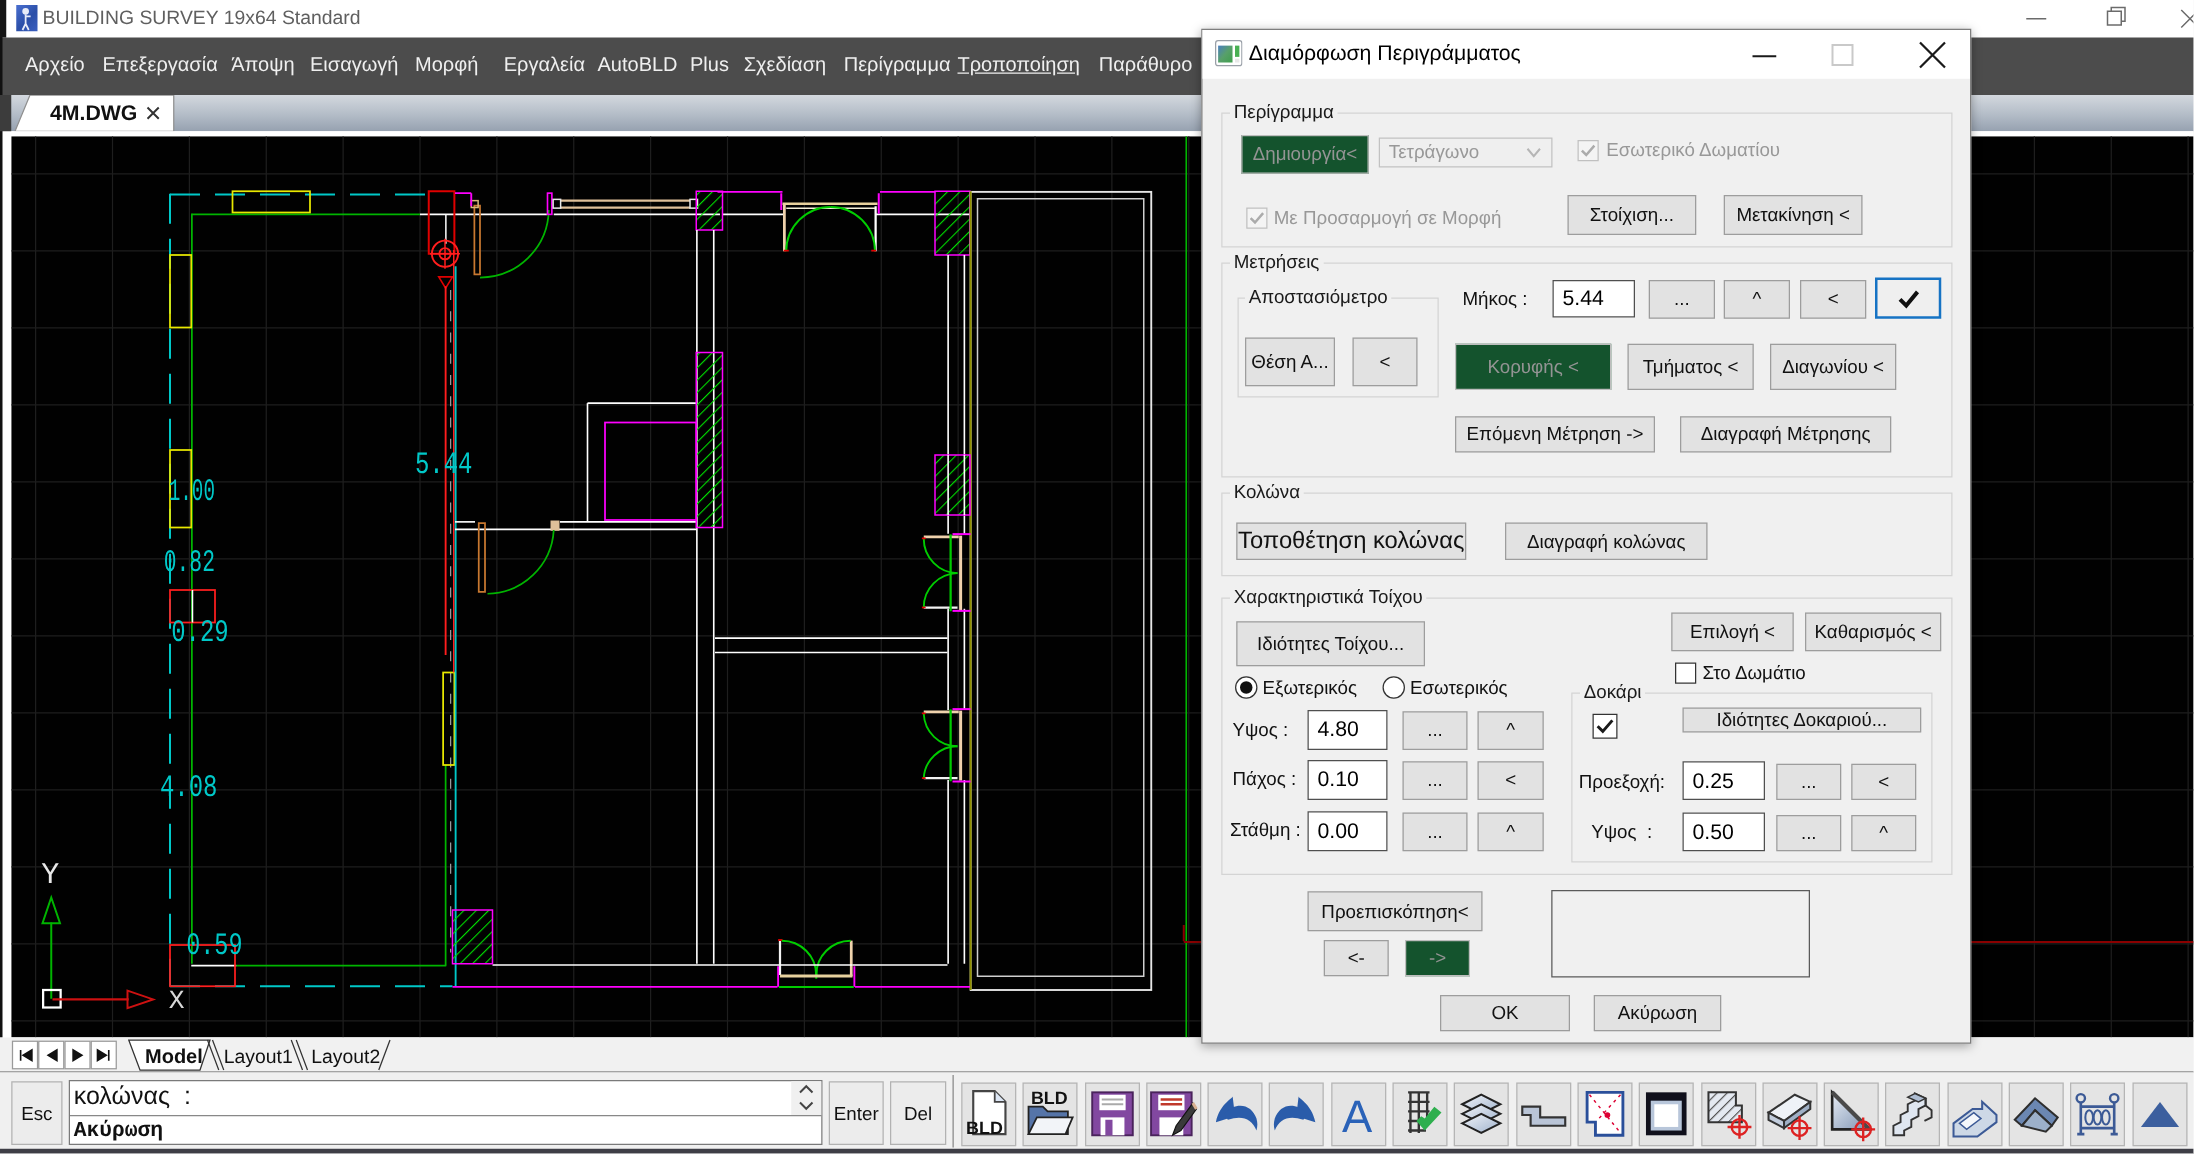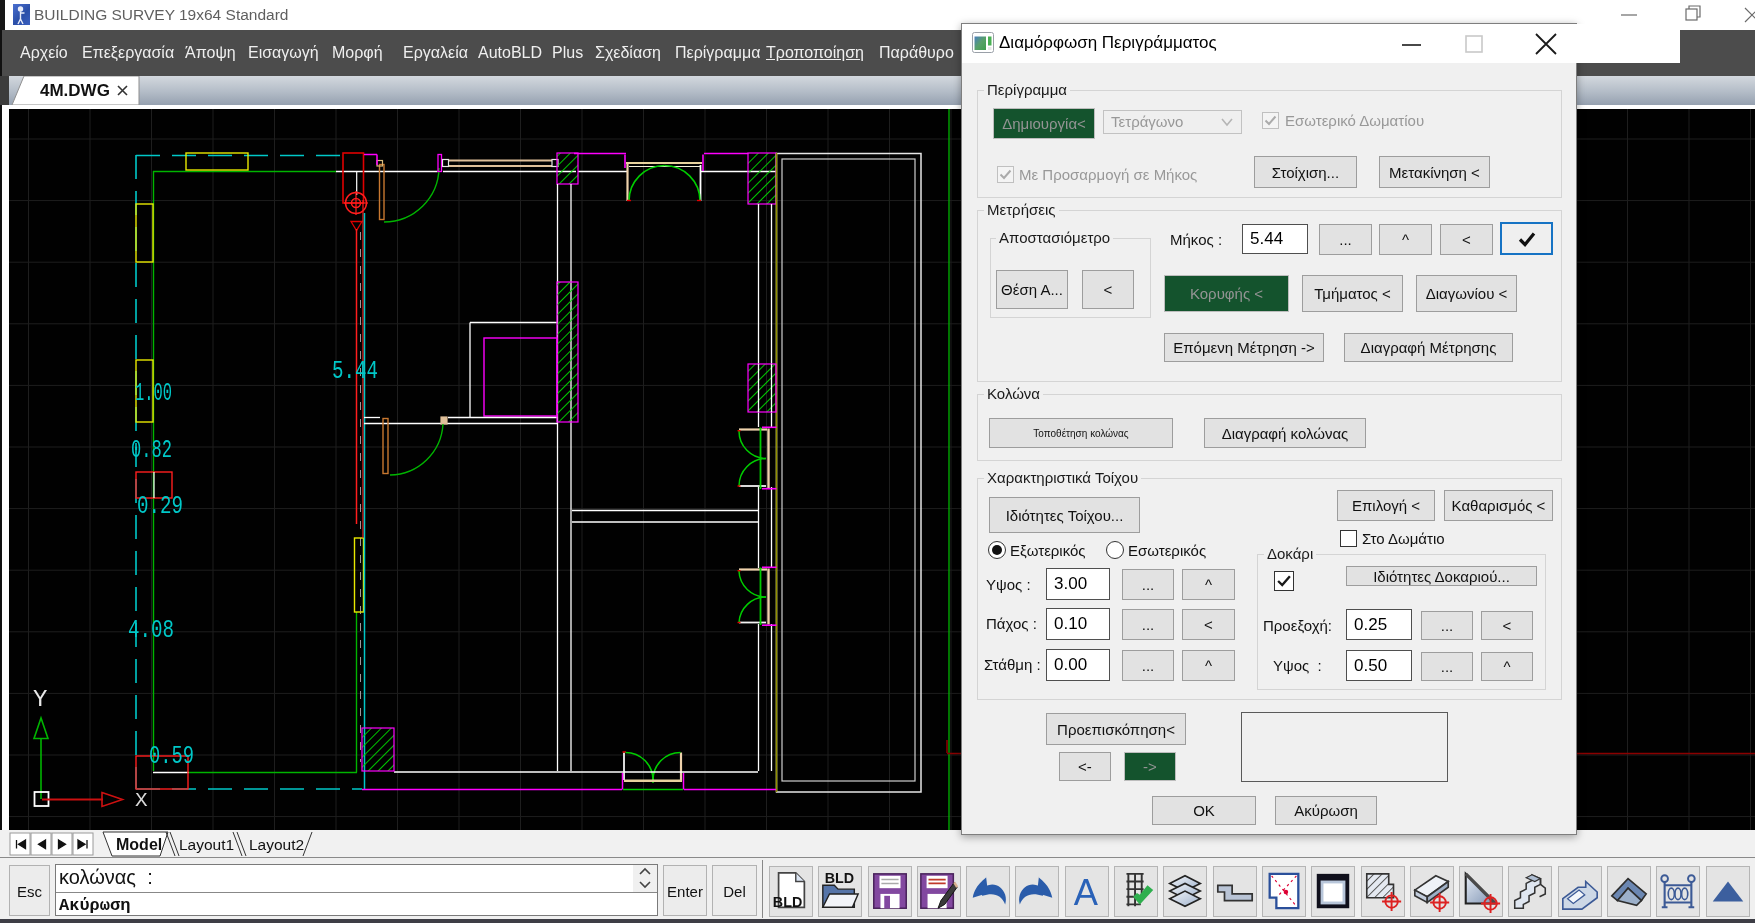--- a/index.html
+++ b/index.html
@@ -13,21 +13,21 @@
 #whitestrip{left:0;top:105px;width:1755px;height:4px;background:#fff;}
 #canvasleft{left:2px;top:105px;width:7px;height:725px;background:#fff;}
 
 #tabrow{left:0;top:830px;width:1755px;height:28px;background:#f1f1f1;border-bottom:1px solid #8a8a8a;box-sizing:border-box;}
 #cmdbar{left:0;top:858px;width:1755px;height:61px;background:#f0f0f0;}
 #bottomstrip{left:0;top:919px;width:1755px;height:4px;background:#3e3e46;}
 .cbtn{position:absolute;background:#ececec;border:1px solid #b2b2b2;box-sizing:border-box;text-align:center;color:#111;font-size:15px;}
 .tbtn{position:absolute;top:866px;width:44px;height:51px;background:#e4e4e4;border:1px solid #b5b5b5;box-sizing:border-box;display:flex;align-items:center;justify-content:center;}
 
 #dlg{left:961px;top:23px;width:616px;height:812px;background:#f0f0f0;border:1px solid #7e7e7e;box-sizing:border-box;box-shadow:0 2px 8px rgba(0,0,0,.35);}
-#dlgtitle{left:0;top:0;width:718px;height:39px;background:#fff;}
+#dlgtitle{left:0;top:0;width:614px;height:39px;background:#fff;}
 #dlgtitle span{position:absolute;left:37px;top:9px;font-size:17px;color:#000;}
 .grp{position:absolute;border:1px solid #d4d4d4;box-sizing:border-box;}
 .grplab{position:absolute;background:#f0f0f0;font-size:15px;color:#1a1a1a;padding:0 3px;white-space:nowrap;}
 .btn{position:absolute;background:#e2e2e2;border:1px solid #9d9d9d;box-sizing:border-box;color:#111;font-size:15px;display:flex;align-items:center;justify-content:center;white-space:nowrap;}
 .btnd{position:absolute;background:#14532d;border:1px solid #bdbdbd;box-sizing:border-box;color:#949494;font-size:15px;display:flex;align-items:center;justify-content:center;white-space:nowrap;}
 .inp{position:absolute;background:#fff;border:1px solid #4f4f4f;box-sizing:border-box;color:#000;font-size:17px;padding-left:7px;display:flex;align-items:center;}
 .lab{position:absolute;font-size:15px;color:#111;white-space:nowrap;}
 .labd{position:absolute;font-size:15px;color:#989898;white-space:nowrap;}
 .cb{position:absolute;background:#fff;border:1px solid #333;box-sizing:border-box;}
 .cbd{position:absolute;background:#f4f4f4;border:1px solid #c0c0c0;box-sizing:border-box;}
@@ -499,21 +499,21 @@
       </svg>
 <div class="cbd abs" style="left:1262px;top:112px;width:17px;height:17px;"></div>
 <svg class="abs" style="left:1262px;top:112px;" width="17" height="17" viewBox="0 0 17 17" fill="none">
         <path d="M3.5 8.5 L7 12 L13.5 4.5" stroke="#ababab" stroke-width="2"></path>
       </svg>
 <div class="labd abs" style="left:1285px;top:112px;">Εσωτερικό Δωματίου</div>
 <div class="cbd abs" style="left:997px;top:166px;width:17px;height:17px;"></div>
 <svg class="abs" style="left:997px;top:166px;" width="17" height="17" viewBox="0 0 17 17" fill="none">
         <path d="M3.5 8.5 L7 12 L13.5 4.5" stroke="#ababab" stroke-width="2"></path>
       </svg>
-<div class="labd abs" style="left:1019px;top:166px;">Με Προσαρμογή σε Μήκος</div>
+<div class="labd abs" style="left:1019px;top:166px;">Με Προσαρμογή σε Μορφή</div>
 <div class="btn abs" style="left:1254px;top:156px;width:103px;height:32px;font-size:15px;">Στοίχιση...</div>
 <div class="btn abs" style="left:1379px;top:156px;width:111px;height:32px;font-size:15px;">Μετακίνηση &lt;</div>
 <div class="grp abs" style="left:977px;top:210px;width:585px;height:172px;"></div>
 <div class="grplab abs" style="left:984px;top:201px;">Μετρήσεις</div>
 <div class="grp abs" style="left:990px;top:238px;width:161px;height:80px;"></div>
 <div class="grplab abs" style="left:996px;top:229px;">Αποστασιόμετρο</div>
 <div class="btn abs" style="left:996px;top:270px;width:72px;height:39px;font-size:15px;">Θέση Α...</div>
 <div class="btn abs" style="left:1082px;top:270px;width:52px;height:39px;font-size:15px;">&lt;</div>
 <div class="lab abs" style="left:1170px;top:231px;">Μήκος :</div>
 <div class="inp abs" style="left:1242px;top:224px;width:66px;height:30px;">5.44</div>
@@ -525,21 +525,21 @@
           <path d="M3 9.5 L8 14.5 L17 3.5" stroke="#111" stroke-width="3.2" fill="none"></path>
         </svg>
       </div>
 <div class="btnd abs" style="left:1164px;top:275px;width:125px;height:37px;font-size:15px;">Κορυφής &lt;</div>
 <div class="btn abs" style="left:1302px;top:275px;width:101px;height:37px;font-size:15px;">Τμήματος &lt;</div>
 <div class="btn abs" style="left:1416px;top:275px;width:101px;height:37px;font-size:15px;">Διαγωνίου &lt;</div>
 <div class="btn abs" style="left:1164px;top:333px;width:160px;height:29px;font-size:15px;">Επόμενη Μέτρηση -&gt;</div>
 <div class="btn abs" style="left:1344px;top:333px;width:169px;height:29px;font-size:15px;">Διαγραφή Μέτρησης</div>
 <div class="grp abs" style="left:977px;top:394px;width:585px;height:67px;"></div>
 <div class="grplab abs" style="left:984px;top:385px;">Κολώνα</div>
-<div class="btn abs" style="left:989px;top:418px;width:184px;height:30px;font-size:10px;">Τοποθέτηση κολώνας</div>
+<div class="btn abs" style="left:989px;top:418px;width:184px;height:30px;font-size:19px;">Τοποθέτηση κολώνας</div>
 <div class="btn abs" style="left:1204px;top:418px;width:162px;height:30px;font-size:15px;">Διαγραφή κολώνας</div>
 <div class="grp abs" style="left:977px;top:478px;width:585px;height:222px;"></div>
 <div class="grplab abs" style="left:984px;top:469px;">Χαρακτηριστικά Τοίχου</div>
 <div class="btn abs" style="left:989px;top:497px;width:151px;height:36px;font-size:15px;">Ιδιότητες Τοίχου...</div>
 <div class="btn abs" style="left:1337px;top:490px;width:98px;height:31px;font-size:15px;">Επιλογή &lt;</div>
 <div class="btn abs" style="left:1444px;top:490px;width:109px;height:31px;font-size:15px;">Καθαρισμός &lt;</div>
 <div class="cb abs" style="left:1340px;top:530px;width:17px;height:17px;"></div>
 <div class="lab abs" style="left:1362px;top:530px;">Στο Δωμάτιο</div>
 <div class="abs" style="left:988px;top:541px;width:18px;height:18px;border-radius:50%;background:#fff;border:1px solid #333;box-sizing:border-box;"></div>
 <div class="abs" style="left:992px;top:545px;width:10px;height:10px;border-radius:50%;background:#111;"></div>
@@ -547,21 +547,21 @@
 <div class="abs" style="left:1106px;top:541px;width:18px;height:18px;border-radius:50%;background:#fff;border:1px solid #333;box-sizing:border-box;"></div>
 <div class="lab abs" style="left:1128px;top:542px;">Εσωτερικός</div>
 <div class="grp abs" style="left:1257px;top:554px;width:289px;height:136px;"></div>
 <div class="grplab abs" style="left:1264px;top:545px;">Δοκάρι</div>
 <div class="cb abs" style="left:1274px;top:571px;width:20px;height:20px;"></div>
 <svg class="abs" style="left:1274px;top:571px;" width="20" height="20" viewBox="0 0 17 17" fill="none">
         <path d="M3.5 8.5 L7 12 L13.5 4.5" stroke="#1a1a1a" stroke-width="2"></path>
       </svg>
 <div class="btn abs" style="left:1346px;top:566px;width:191px;height:20px;font-size:15px;">Ιδιότητες Δοκαριού...</div>
 <div class="lab abs" style="left:986px;top:576px;">Υψος :</div>
-<div class="inp abs" style="left:1046px;top:568px;width:64px;height:32px;">3.00</div>
+<div class="inp abs" style="left:1046px;top:568px;width:64px;height:32px;">4.80</div>
 <div class="btn abs" style="left:1122px;top:569px;width:52px;height:31px;font-size:15px;">...</div>
 <div class="btn abs" style="left:1182px;top:569px;width:53px;height:31px;font-size:15px;">^</div>
 <div class="lab abs" style="left:986px;top:615px;">Πάχος :</div>
 <div class="inp abs" style="left:1046px;top:608px;width:64px;height:32px;">0.10</div>
 <div class="btn abs" style="left:1122px;top:609px;width:52px;height:31px;font-size:15px;">...</div>
 <div class="btn abs" style="left:1182px;top:609px;width:53px;height:31px;font-size:15px;">&lt;</div>
 <div class="lab abs" style="left:984px;top:656px;">Στάθμη :</div>
 <div class="inp abs" style="left:1046px;top:649px;width:64px;height:32px;">0.00</div>
 <div class="btn abs" style="left:1122px;top:650px;width:52px;height:31px;font-size:15px;">...</div>
 <div class="btn abs" style="left:1182px;top:650px;width:53px;height:31px;font-size:15px;">^</div>

